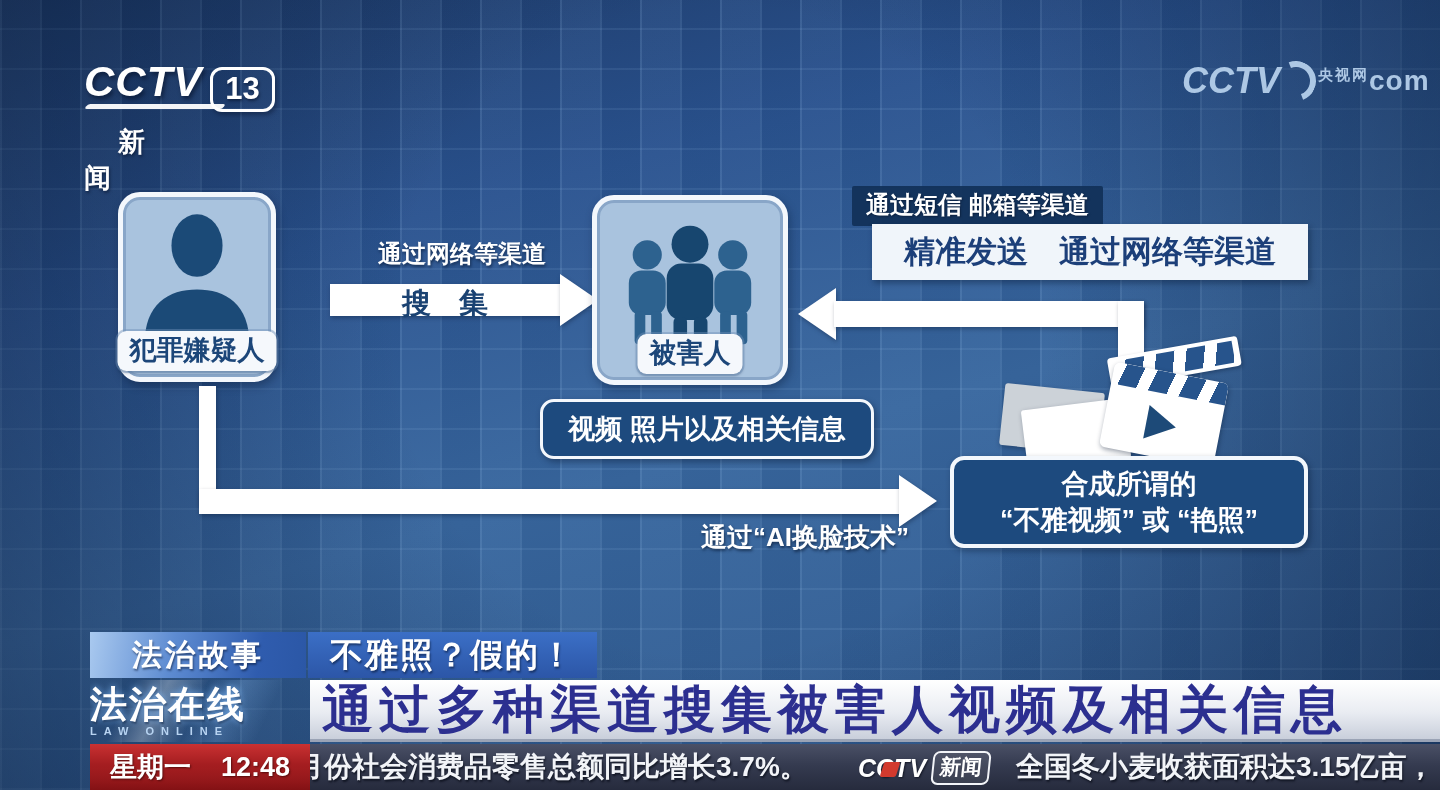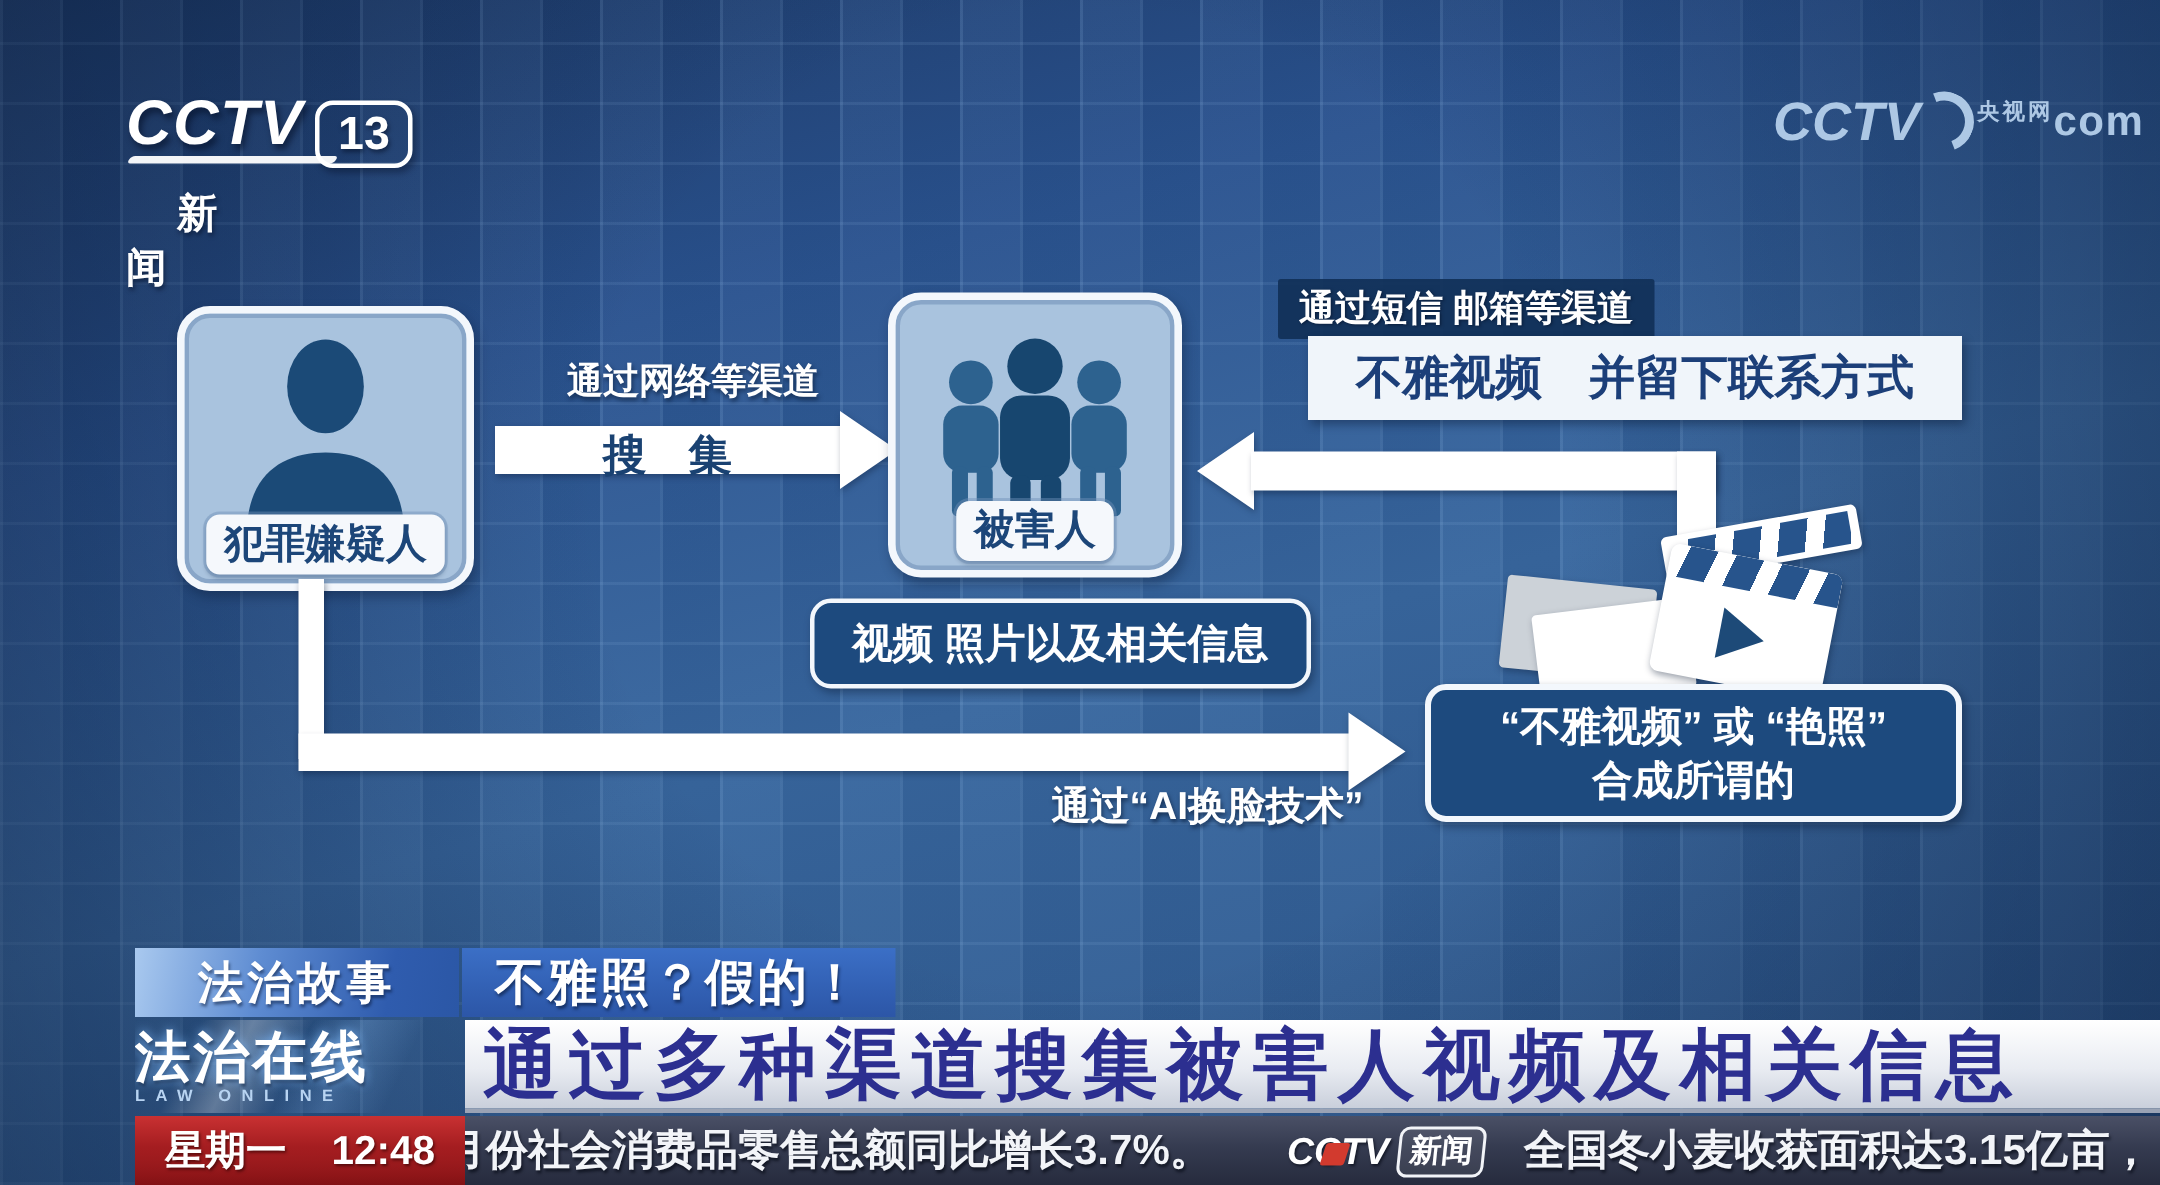--- a/index.html
+++ b/index.html
@@ -35,21 +35,21 @@
   .cctvcom .swoosh{ width:40px; height:40px; margin-left:-4px; border:6px solid #b9d3ee;
     border-radius:50%; border-left-color:transparent; border-bottom-color:transparent;
     transform:rotate(24deg); }
   .cctvcom .stack{ margin-left:2px; display:flex; line-height:1; }
   .cctvcom .site{ font-size:15px; font-weight:700; letter-spacing:2px; }
   .cctvcom .dom{ font-size:28px; font-weight:800; letter-spacing:1px; }
 
   
   .photo-box{ position:absolute; background:#a9c3de; border:5px solid #f3f7fc; border-radius:22px;
     box-shadow:2px 4px 8px rgba(5,20,45,.35), inset 0 0 0 3px rgba(55,95,145,.28); }
-  .box-suspect{ left:118px; top:204px; width:198px; height:190px; }
+  .box-suspect{ left:118px; top:192px; width:158px; height:190px; }
   .box-victim{ left:592px; top:195px; width:196px; height:190px; }
   .sil{ position:absolute; left:50%; transform:translateX(-50%); }
   .pill{ position:absolute; left:50%; transform:translateX(-50%); bottom:6px;
     background:#f5f8fc; border-radius:9px; padding:1px 12px 3px; white-space:nowrap;
     color:#1c4679; font-size:27px; font-weight:800;
     box-shadow:0 0 0 2px rgba(110,145,185,.45), 0 2px 3px rgba(10,30,60,.3); }
 
   
   .flow-label{ position:absolute; color:#fff; font-weight:800; text-align:center;
     text-shadow:1px 2px 3px rgba(5,20,45,.6); }
@@ -199,43 +199,43 @@
         <rect x="63" y="104" width="14" height="36" rx="5"></rect>
         <rect x="84" y="104" width="14" height="36" rx="5"></rect>
       </g>
     </svg>
     <div class="pill">被害人</div>
   </div>
 
   <div class="navy-box" style="left:540px;top:399px;width:334px;height:60px;font-size:27px;border-width:3px">视频  照片以及相关信息</div>
 
   <div class="sms-strip">通过短信 邮箱等渠道</div>
-  <div class="send-box">不雅视频　并留下联系方式</div>
+  <div class="send-box">精准发送　通过网络等渠道</div>
 
   <div>
     <div class="head-left" style="left:798px;top:288px"></div>
     <div class="arrow-body" style="left:834px;top:301px;width:310px;height:26px"></div>
     <div class="arrow-body" style="left:1118px;top:301px;width:26px;height:66px"></div>
   </div>
 
   <div class="photo" style="left:1002px;top:388px;width:100px;height:62px;background:#ccd2d8;transform:rotate(6deg)"></div>
   <div class="photo" style="left:1024px;top:404px;width:104px;height:60px;background:#ffffff;transform:rotate(-7deg)"></div>
   <div class="clapper">
     <div class="clap-arm">
         <div class="clap-holes"></div>
       </div>
     <div class="clap-body">
       <div class="clap-strip"></div>
       <div class="clap-play"></div>
     </div>
   </div>
 
   <div class="navy-box" style="left:950px;top:456px;width:358px;height:92px;font-size:27px;line-height:1.35">
+    <span>合成所谓的</span>
     <span>“不雅视频” 或 “艳照”</span>
-    <span>合成所谓的</span>
   </div>
 
   <div>
     <div class="arrow-body" style="left:199px;top:386px;width:17px;height:120px"></div>
     <div class="arrow-body" style="left:199px;top:489px;width:702px;height:25px"></div>
     <div class="head-right" style="left:899px;top:475px"></div>
   </div>
   <div class="flow-label" style="left:655px;top:520px;width:300px;font-size:26px">通过“AI换脸技术”</div>
 
   <div class="badge-program">法治故事</div>

